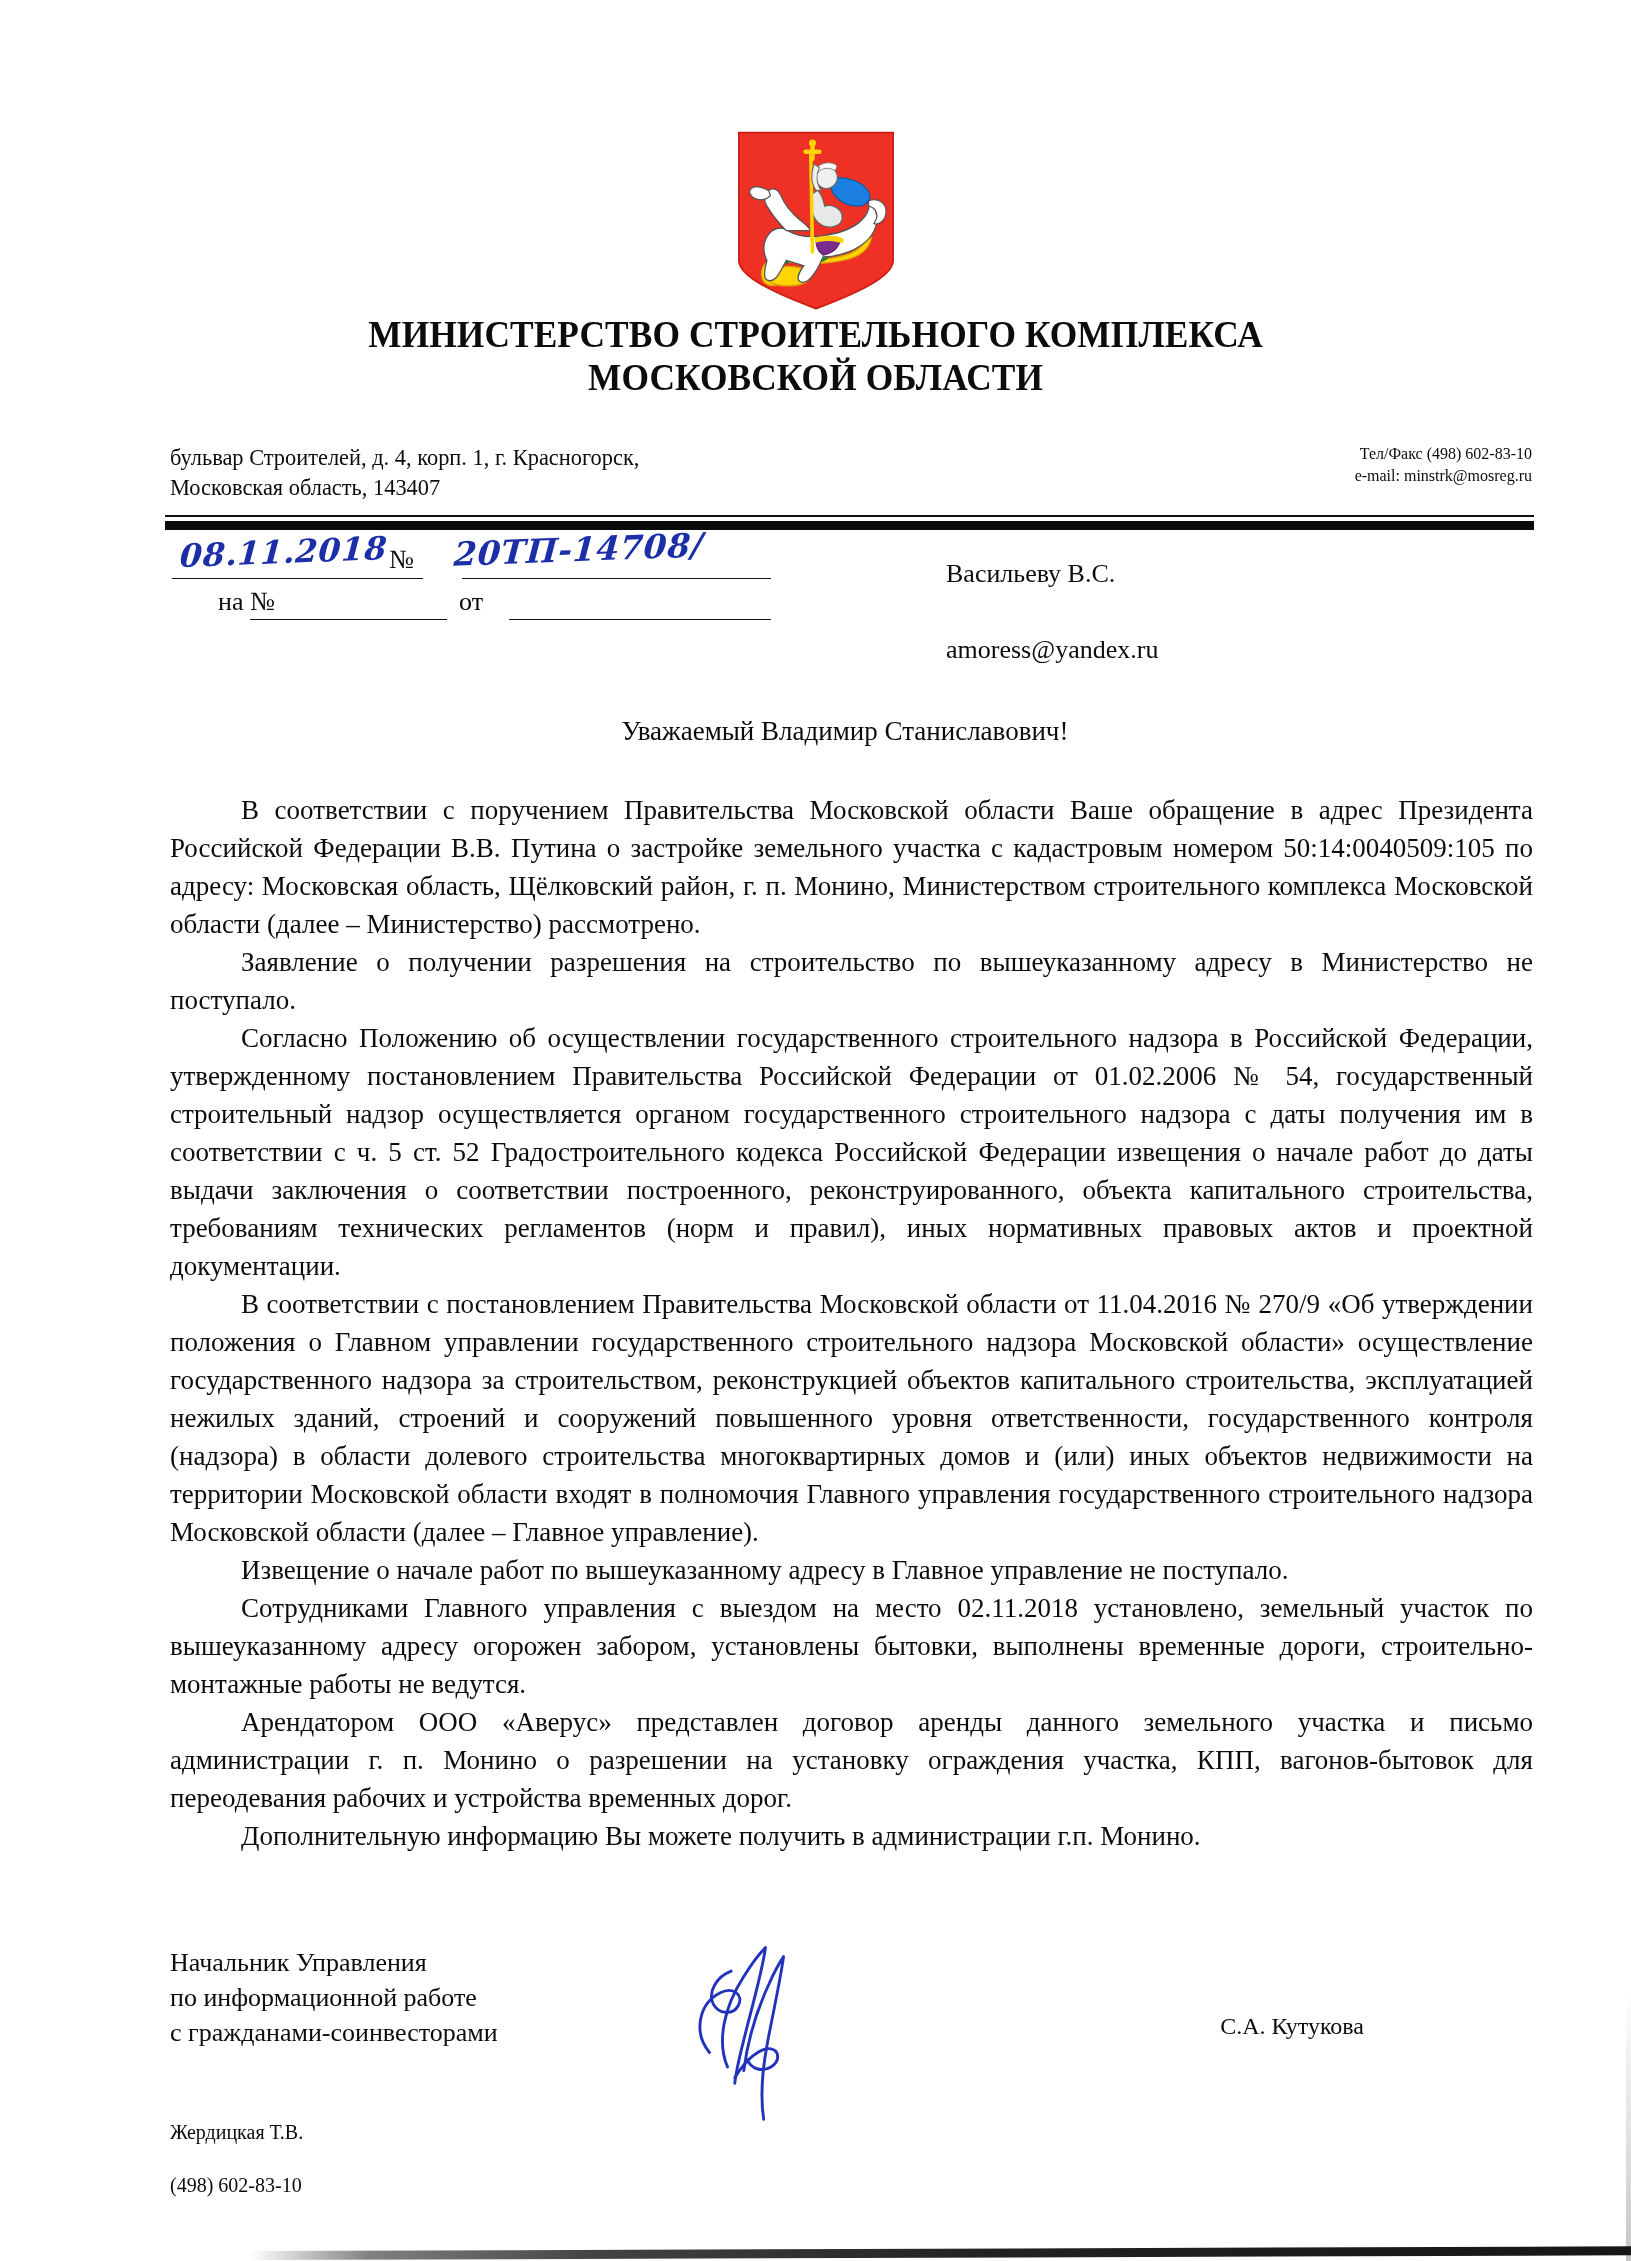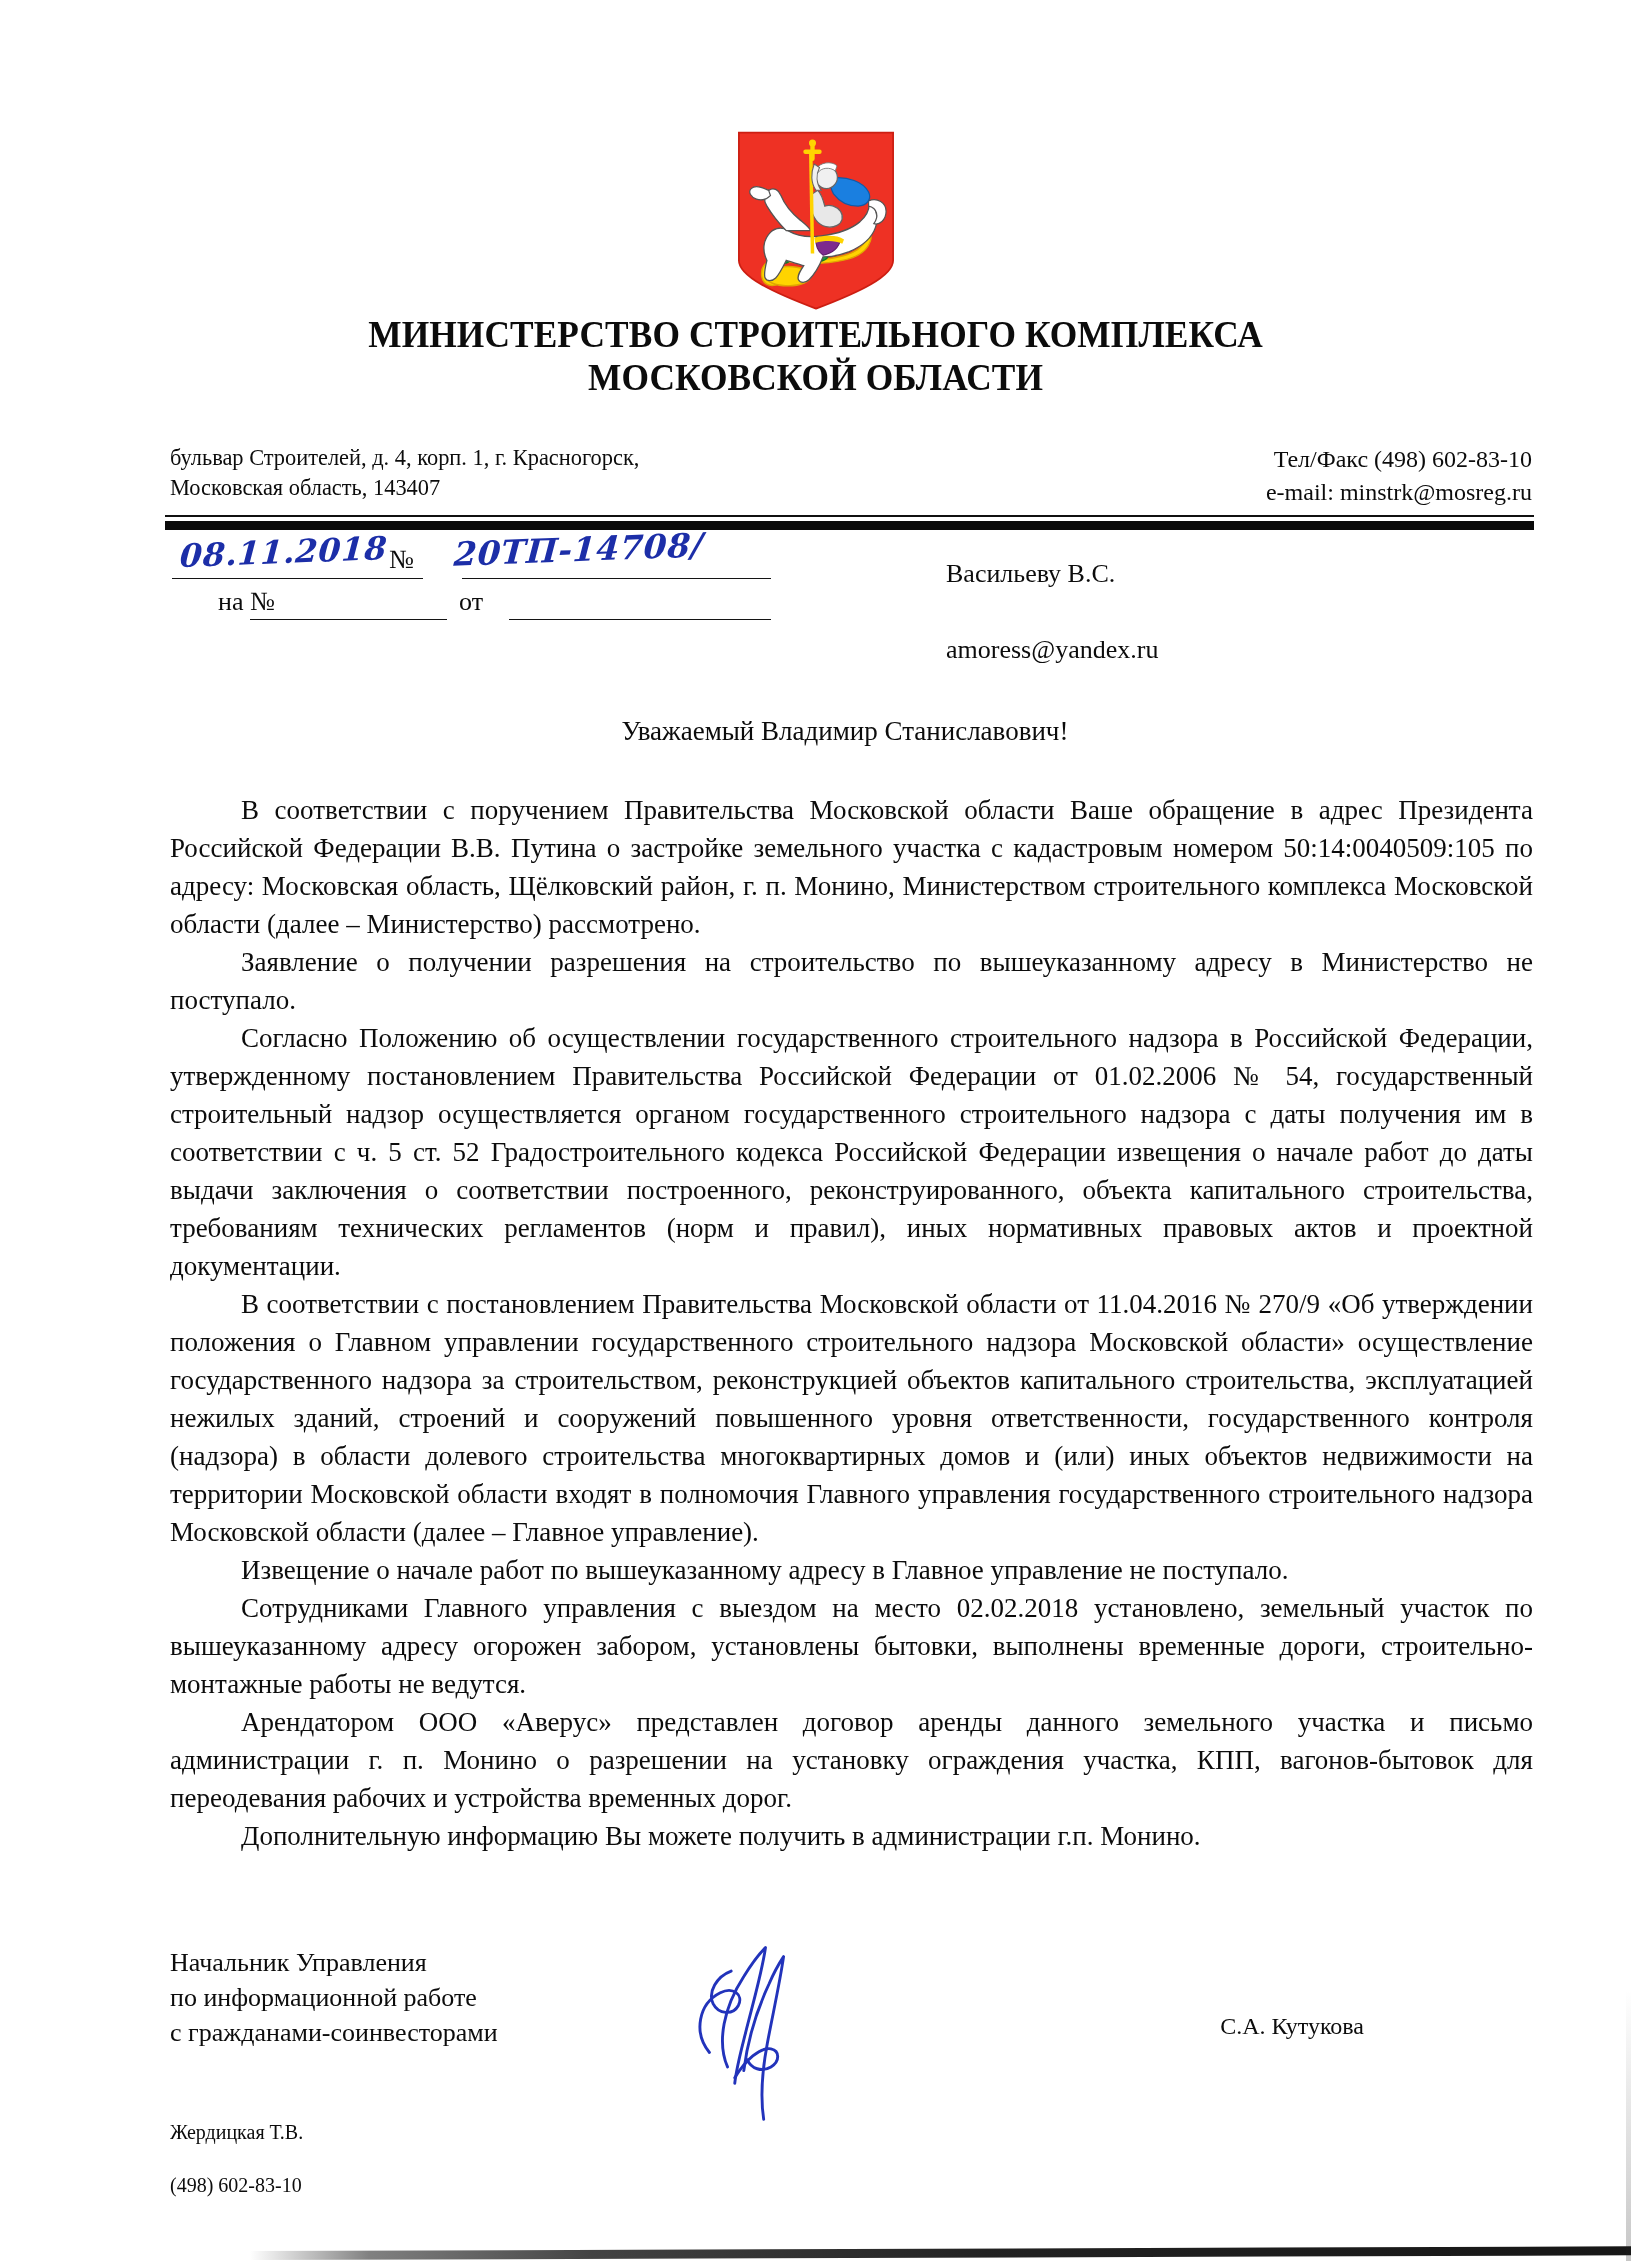--- a/index.html
+++ b/index.html
@@ -90,21 +90,21 @@
     justify-content: space-between;
     align-items: flex-start;
   }
   .lh-address {
     font-size: 22.4px;
     line-height: 1.35;
     white-space: pre-line;
     text-align: left;
   }
   .lh-contacts {
-    font-size: 24px;
+    font-size: 16px;
     line-height: 1.38;
     text-align: right;
   }
   .lh-contacts div { white-space: nowrap; }
 
   
   .rule-thin {
     position: absolute;
     left: 165px;
     right: 97px;
@@ -343,21 +343,21 @@
   </div>
 
   <div class="salutation">Уважаемый Владимир Станиславович!</div>
 
   <div class="body-text">
     <p>В соответствии с поручением Правительства Московской области Ваше обращение в адрес Президента Российской Федерации В.В. Путина о застройке земельного участка с кадастровым номером 50:14:0040509:105 по адресу: Московская область, Щёлковский район, г. п. Монино, Министерством строительного комплекса Московской области (далее – Министерство) рассмотрено.</p>
     <p>Заявление о получении разрешения на строительство по вышеуказанному адресу в Министерство не поступало.</p>
     <p>Согласно Положению об осуществлении государственного строительного надзора в Российской Федерации, утвержденному постановлением Правительства Российской Федерации от 01.02.2006 № 54, государственный строительный надзор осуществляется органом государственного строительного надзора с даты получения им в соответствии с ч. 5 ст. 52 Градостроительного кодекса Российской Федерации извещения о начале работ до даты выдачи заключения о соответствии построенного, реконструированного, объекта капитального строительства, требованиям технических регламентов (норм и правил), иных нормативных правовых актов и проектной документации.</p>
     <p>В соответствии с постановлением Правительства Московской области от 11.04.2016 № 270/9 «Об утверждении положения о Главном управлении государственного строительного надзора Московской области» осуществление государственного надзора за строительством, реконструкцией объектов капитального строительства, эксплуатацией нежилых зданий, строений и сооружений повышенного уровня ответственности, государственного контроля (надзора) в области долевого строительства многоквартирных домов и (или) иных объектов недвижимости на территории Московской области входят в полномочия Главного управления государственного строительного надзора Московской области (далее – Главное управление).</p>
     <p>Извещение о начале работ по вышеуказанному адресу в Главное управление не поступало.</p>
-    <p>Сотрудниками Главного управления с выездом на место 02.02.2018 установлено, земельный участок по вышеуказанному адресу огорожен забором, установлены бытовки, выполнены временные дороги, строительно-монтажные работы не ведутся.</p>
+    <p>Сотрудниками Главного управления с выездом на место 02.11.2018 установлено, земельный участок по вышеуказанному адресу огорожен забором, установлены бытовки, выполнены временные дороги, строительно-монтажные работы не ведутся.</p>
     <p>Арендатором ООО «Аверус» представлен договор аренды данного земельного участка и письмо администрации г. п. Монино о разрешении на установку ограждения участка, КПП, вагонов-бытовок для переодевания рабочих и устройства временных дорог.</p>
     <p>Дополнительную информацию Вы можете получить в администрации г.п. Монино.</p>
   </div>
 
   <div class="sig-block">
     <div class="sig-title">Начальник Управления
 по информационной работе
 с гражданами-соинвесторами</div>
     <svg class="sig-mark" viewBox="0 0 240 240" role="img">
       <g fill="none" stroke="#2233bb" stroke-width="3.2" stroke-linecap="round" stroke-linejoin="round">

